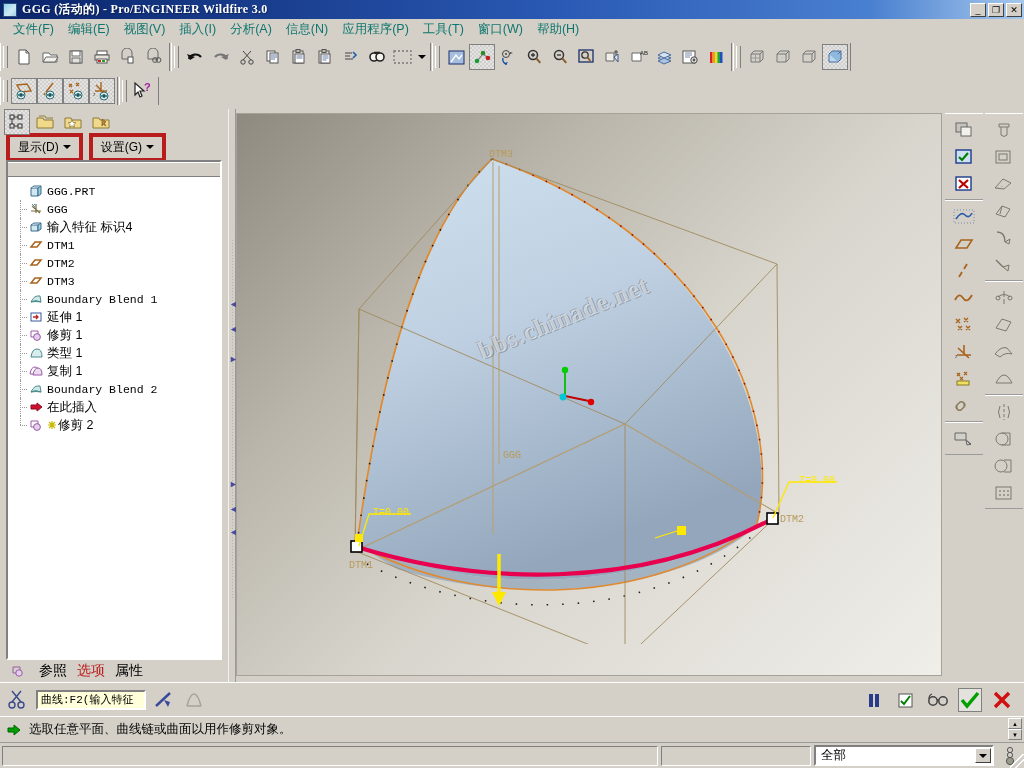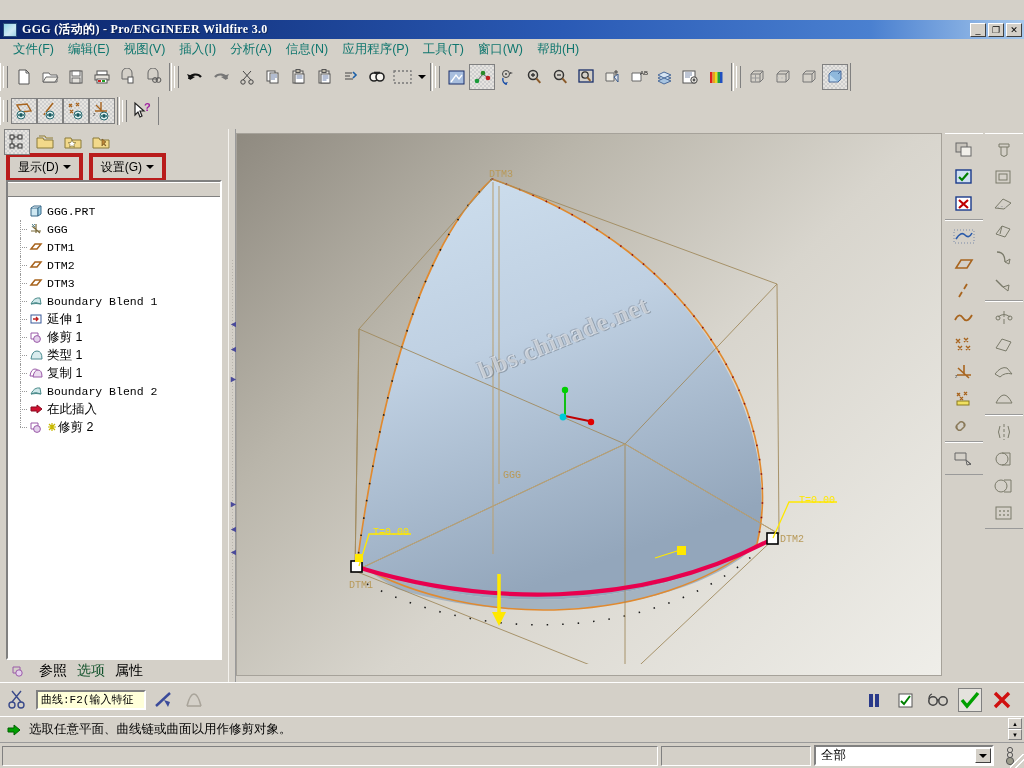--- a/index.html
+++ b/index.html
@@ -19,21 +19,20 @@
   }
 
   
   .titlebar {
     height: 19px;
     background: linear-gradient(90deg, #0a246a 0%, #2a5ab5 55%, #4a80d0 85%, #a6c8ec 100%);
     display: flex; align-items: center;
     padding: 0 2px 0 3px;
     color: #fff;
     flex: none;
-    margin-top: 20px;
   }
   .titlebar .tb-icon {
     width: 14px; height: 14px;
     background: linear-gradient(135deg,#8fd4e8 0%, #cfe9f5 60%, #9fd2e4 100%);
     border: 1px solid #2b4f7a;
     margin-right: 5px;
   }
   .titlebar .tb-text {
     font-family: "Liberation Serif", serif;
     font-weight: bold;
@@ -203,21 +202,21 @@
   .tlabel.cjk { font-family: "Liberation Sans", sans-serif; font-size: 12.5px; }
 
   .tree-footer {
     height: 22px;
     display: flex; align-items: center;
     gap: 10px;
     padding-left: 10px;
     font-size: 14px;
   }
   .tree-footer .ft-item { cursor: default; }
-  .tree-footer .ft-item.dim { color: #14532d; }
+  .tree-footer .ft-item.dim { color: #b91c1c; }
 
   
   .vsplit {
     width: 8px;
     flex: none;
     background: #d4d0c8;
     position: relative;
     cursor: col-resize;
     border-left: 1px solid #f4f2ee;
     border-right: 1px solid #9a9a9a;
@@ -772,20 +771,31 @@
               <svg width="14" height="14">
                   <g stroke="#7a6a3a" stroke-width="1.2">
                     <path d="M7 2v9M2 9h10M3 4l8 7"></path>
                   </g>
                   <path d="M3 2l3 3M6 2L3 5" stroke="#5a8a9a" stroke-width="1"></path>
                 </svg>
             </span>
             <span class="tlabel">GGG</span>
           </div>
 
+          <div class="tnode child">
+            <span class="tline"></span>
+            <span class="ticon">
+              <svg width="14" height="14">
+                  <path d="M2 5h7v6H2z" fill="#cfe8f2" stroke="#3a6a8a"></path>
+                  <path d="M9 5l3-2v6l-3 2z" fill="#9ccfe4" stroke="#3a6a8a"></path>
+                  <path d="M2 5l3-2h7" fill="#e6f4fa" stroke="#3a6a8a"></path>
+                </svg>
+            </span>
+            <span class="tlabel cjk">输入特征 标识4</span>
+          </div>
 
           <div class="tnode child">
             <span class="tline"></span>
             <span class="ticon">
               <svg width="14" height="14">
                   <path d="M2 9l4-5h6l-4 5z" fill="none" stroke="#a8641e" stroke-width="1.5"></path>
                 </svg>
             </span>
             <span class="tlabel">DTM1</span>
           </div>

